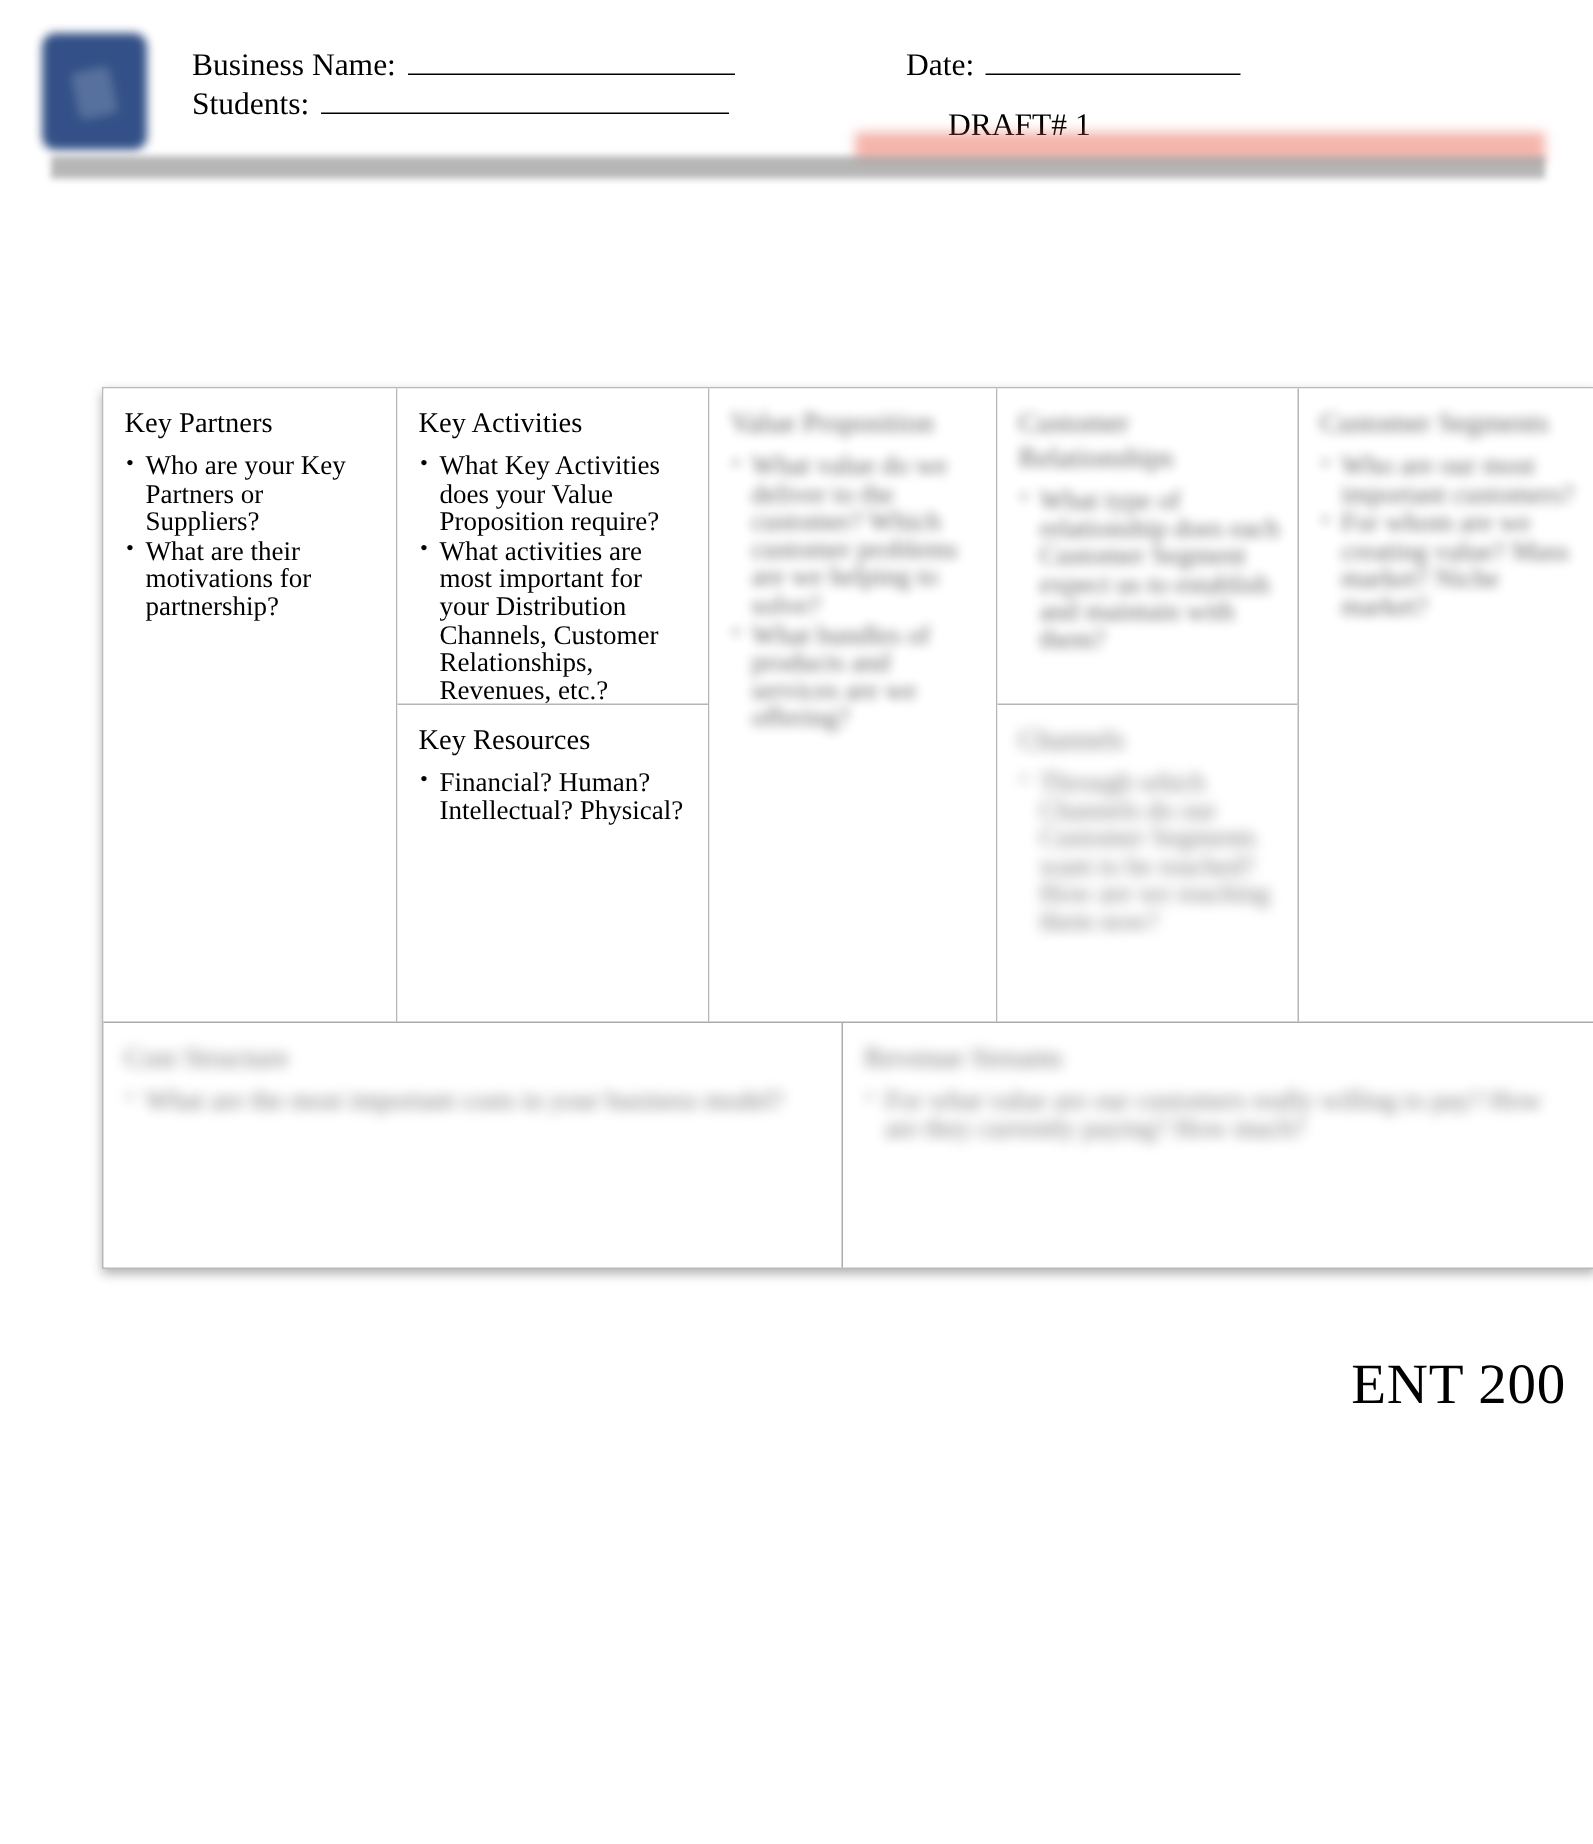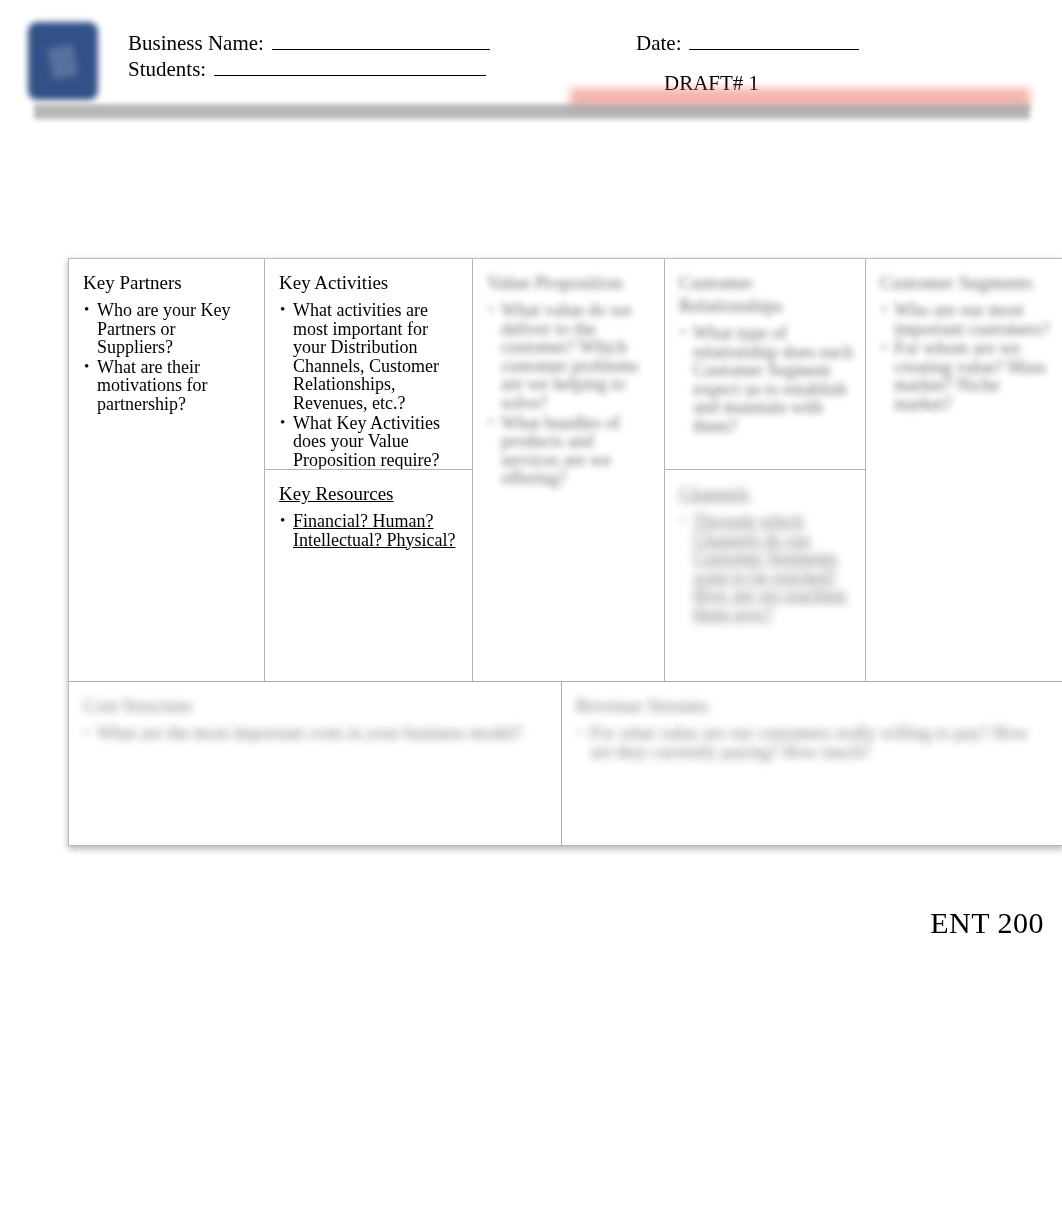--- a/index.html
+++ b/index.html
@@ -60,21 +60,21 @@
     display: inline-block;
     border-bottom: 1.6px solid #000;
     height: 16px;
     margin-left: 8px;
   }
   .rule-biz { width: 218px; }
   .rule-stu { width: 272px; }
 
   .hdr-right {
     position: absolute;
-    left: 636px; top: 30px;
+    left: 604px; top: 30px;
     width: 330px;
   }
   .rule-date { width: 170px; }
   .draft-line {
     font-size: 21px;
     line-height: 26px;
     padding-left: 28px;
     margin-top: 14px;
   }
 
@@ -127,21 +127,21 @@
   .col-cr  { width: 201px; display: flex; flex-direction: column; }
   .col-cs  { width: 196px; }
 
   .subcell {
     position: relative;
     box-sizing: border-box;
     padding: 10px 11px 8px 11px;
     overflow: hidden;
   }
   .subcell.top-half { height: 211px; border-bottom: 1.4px solid #b5b5b5; }
-  .subcell.bot-half { height: 211px; text-decoration: underline; }
+  .subcell.bot-half { height: 211px; }
   .subcell.full     { height: 422px; }
 
   .cell-title {
     font-size: 19px;
     line-height: 23px;
     margin: 2px 0 7px 3px;
     font-weight: normal;
   }
   ul.cell-list {
     margin: 0;
@@ -186,21 +186,21 @@
     box-sizing: border-box;
   }
   .cell-cost { width: 493px; border-right: 1.6px solid #ababab; box-sizing: border-box; }
   .cell-rev  { width: 501px; box-sizing: border-box; }
 
   
   .course-code {
     position: absolute;
     right: 18px;
     top: 903px;
-    font-size: 30px;
+    font-size: 38px;
     line-height: 40px;
     letter-spacing: 0.5px;
   }
 </style>
 </head>
 <body>
 
 <div class="header">
 
   <div class="logo-badge"></div>
@@ -239,22 +239,22 @@
           <li>Who are your Key Partners or Suppliers?</li>
           <li>What are their motivations for partnership?</li>
         </ul>
       </div>
     </div>
 
     <div class="col col-ka">
       <div class="subcell top-half">
         <div class="cell-title">Key Activities</div>
         <ul class="cell-list">
+          <li>What Key Activities does your Value Proposition require?</li>
           <li>What activities are most important for your Distribution Channels, Customer Relationships, Revenues, etc.?</li>
-          <li>What Key Activities does your Value Proposition require?</li>
         </ul>
       </div>
       <div class="subcell bot-half">
         <div class="cell-title">Key Resources</div>
         <ul class="cell-list">
           <li>Financial?  Human?  Intellectual?  Physical?</li>
         </ul>
       </div>
     </div>
 

